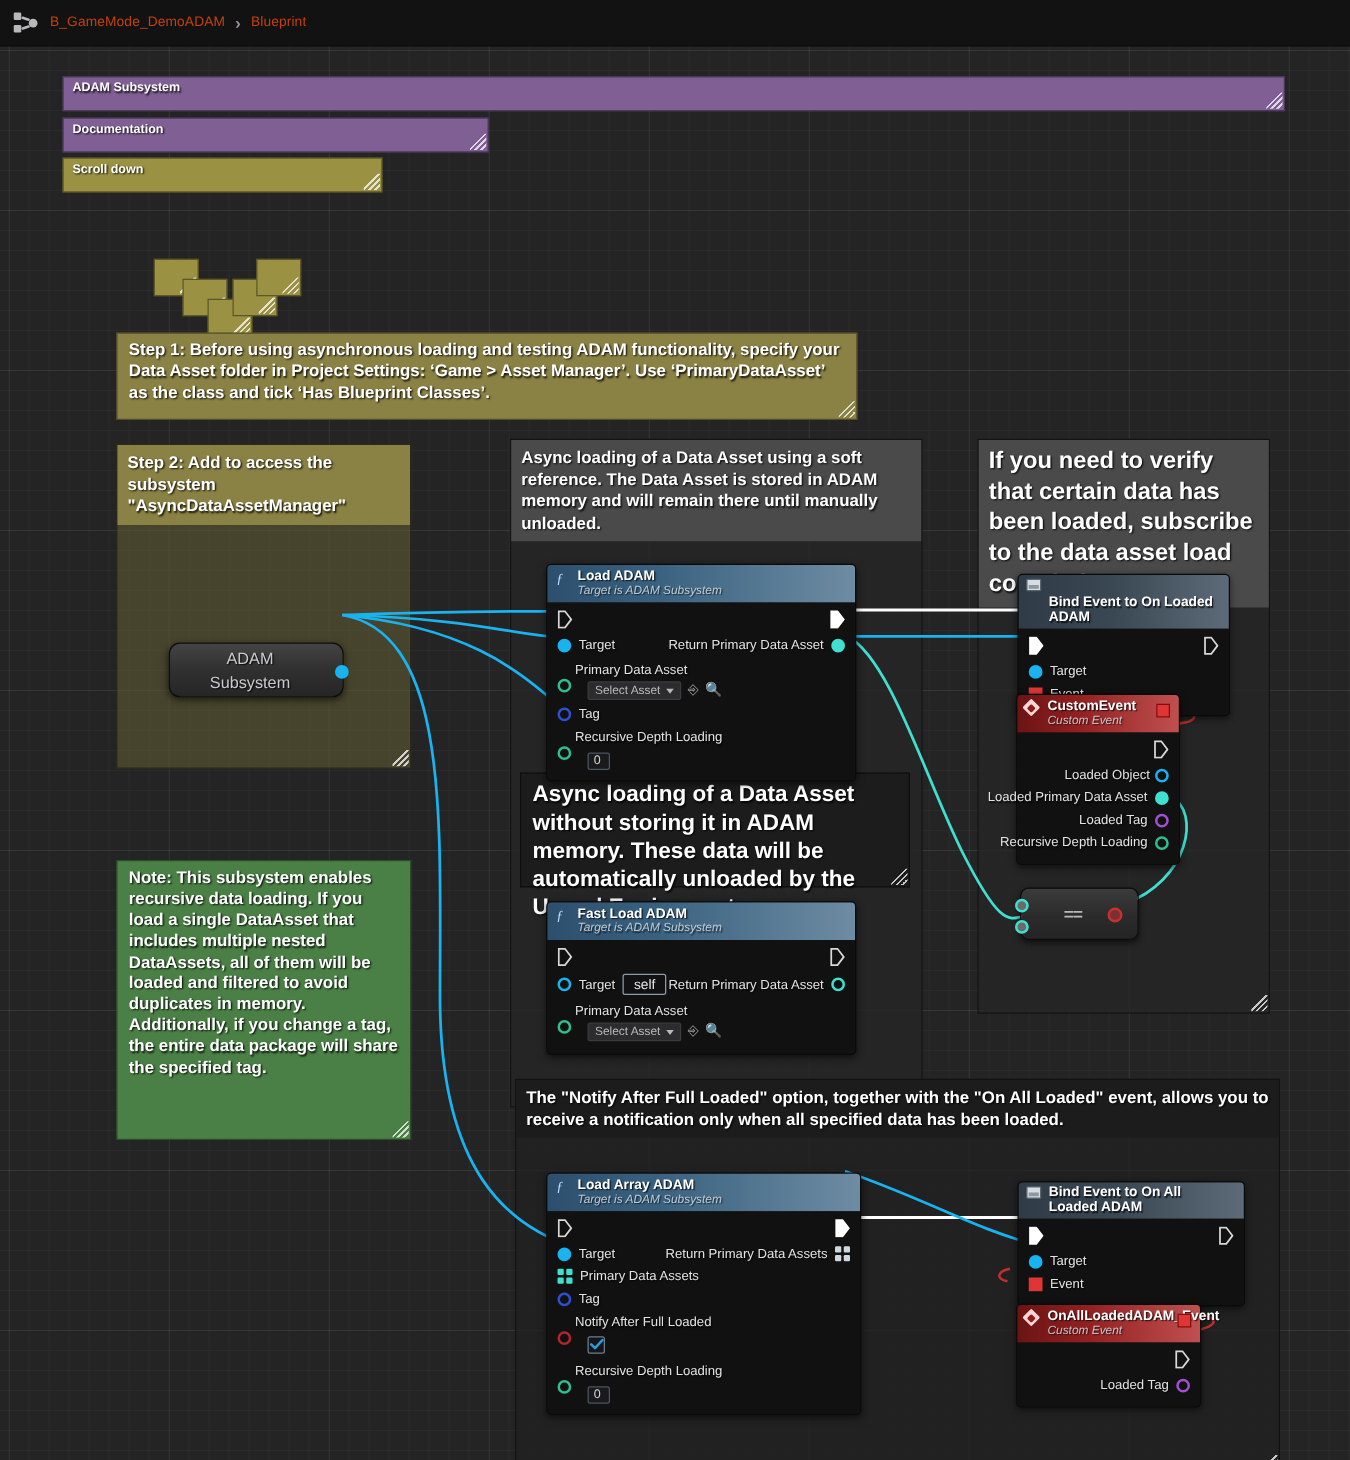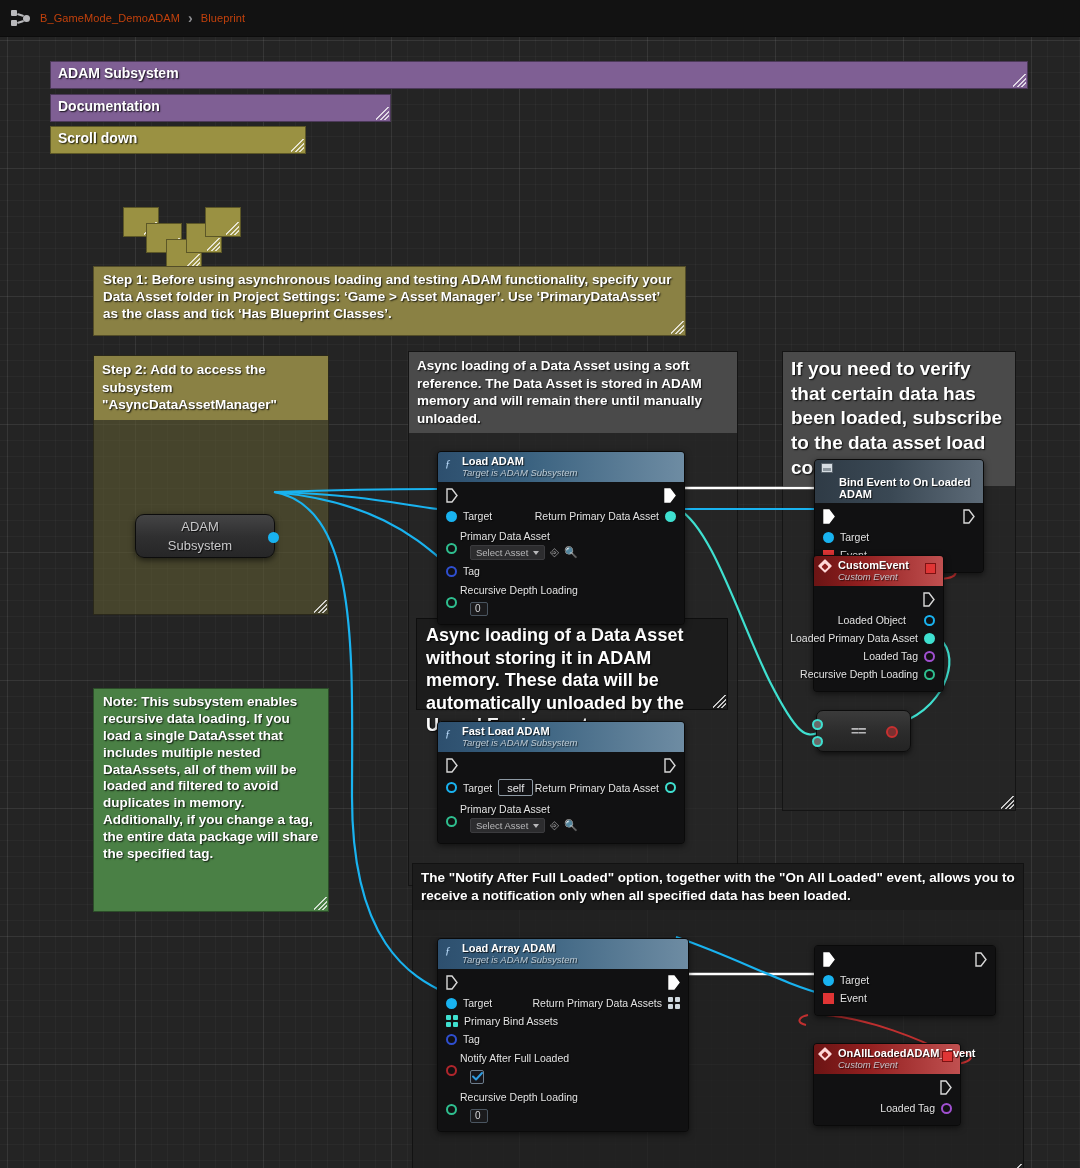--- a/index.html
+++ b/index.html
@@ -40,21 +40,21 @@
     background-position: 7px 3px, 7px 3px, 7px 3px, 7px 3px;
     overflow: hidden;
   }
 
   
   .comment { position: absolute; }
   .comment .ctitle {
     font-weight: bold; color: #ffffff;
     text-shadow: 1px 1px 1.5px rgba(0,0,0,.85);
     padding: 3px 7px 4px 7px; line-height: 1.25;
-    font-size: 14px;
+    font-size: 10px;
   }
   .resize-grip {
     position: absolute; right: 1px; bottom: 1px;
     width: 13px; height: 13px; pointer-events: none;
     background:
       linear-gradient(135deg, transparent 0 44%, rgba(255,255,255,.75) 44% 52%, transparent 52% 62%),
       linear-gradient(135deg, transparent 0 62%, rgba(255,255,255,.75) 62% 70%, transparent 70% 80%),
       linear-gradient(135deg, transparent 0 80%, rgba(255,255,255,.75) 80% 88%, transparent 88%);
   }
 
@@ -406,21 +406,21 @@
           </span>
         </span>
       </div>
       <div class="prow" style="padding:3px 8px;gap:6px;">
         <span class="apin">
           <span style="background:#3fe0d0;"></span>
             <span style="background:#3fe0d0;"></span>
           <span style="background:#3fe0d0;"></span>
             <span style="background:#3fe0d0;"></span>
         </span>
-        <span class="plabel">Primary Bind Assets</span>
+        <span class="plabel">Primary Data Assets</span>
       </div>
       <div class="prow" style="padding:3px 8px;gap:6px;">
         <span class="pin" style="border:2px solid #2f4fd0;background:transparent;"></span>
         <span class="plabel">Tag</span>
       </div>
       <div style="position:relative;padding:4px 8px 0 8px;">
         <span class="pin" style="position:absolute;left:8px;top:17px;border:2px solid #b0262c;background:transparent;"></span>
         <div class="plabel" style="padding-left:14px;">Notify After Full Loaded</div>
         <div style="padding-left:24px;margin-top:3px;">
           <span class="chk">
@@ -471,21 +471,21 @@
       <div class="ntitle">CustomEvent</div>
       <div class="nsub">Custom Event</div>
       <span class="delegate-sq"></span>
     </div>
     <div class="nbody">
       <div class="prow out" style="padding:2px 8px 4px 8px;">
         <svg class="execshape" viewBox="0 0 12 15">
           <path d="M1,1 L6,1 L11,7.5 L6,14 L1,14 Z" fill="none" stroke="#d8d8d8" stroke-width="1.4"></path>
           </svg>
       </div>
-      <div class="prow out" style="padding:2px 8px;gap:18px;">
+      <div class="prow out" style="padding:2px 8px;gap:4px;">
         <span class="plabel">Loaded Object</span>
         <span class="pin" style="border:2px solid #19b3f0;background:transparent;"></span>
       </div>
       <div class="prow out" style="padding:2px 8px;gap:6px;">
         <span class="plabel">Loaded Primary Data Asset</span>
         <span class="pin" style="background:#3fe0d0;border:2px solid #3fe0d0;"></span>
       </div>
       <div class="prow out" style="padding:2px 8px;gap:6px;">
         <span class="plabel">Loaded Tag</span>
         <span class="pin" style="border:2px solid #a050d0;background:transparent;"></span>
@@ -498,20 +498,24 @@
   </div>
 
   <div id="node-equals" style="left:816px;top:673px;width:95px;height:42px;">
     <span class="pin" style="position:absolute;left:-5px;top:8px;border:2px solid #3fe0d0;background:#6a6a6a;"></span>
     <span class="pin" style="position:absolute;left:-5px;top:25px;border:2px solid #3fe0d0;background:#6a6a6a;"></span>
     <span style="position:absolute;left:34px;top:12px;color:#b8b8ba;font-size:14px;font-weight:bold;letter-spacing:-1px;">==</span>
     <span class="pin" style="position:absolute;right:12px;top:15px;width:12px;height:12px;border:2px solid #c83030;background:#7a3030;"></span>
   </div>
 
   <div class="node" style="left:814px;top:908px;width:182px;">
+    <div class="nhead bind with-glyph" style="min-height:16px;padding-top:2px;padding-bottom:3px;">
+      <span class="bind-glyph" style="top:3px;"></span>
+      <div class="ntitle">Bind Event to On All Loaded ADAM</div>
+    </div>
     <div class="nbody">
       <div class="prow" style="justify-content:space-between;padding:2px 8px 4px 8px;">
         <svg class="execshape" viewBox="0 0 12 15">
           <path d="M1,1 L6,1 L11,7.5 L6,14 L1,14 Z" fill="#ffffff" stroke="#ffffff" stroke-width="1.4"></path>
           </svg>
         <svg class="execshape" viewBox="0 0 12 15">
           <path d="M1,1 L6,1 L11,7.5 L6,14 L1,14 Z" fill="none" stroke="#d8d8d8" stroke-width="1.4"></path>
           </svg>
       </div>
       <div class="prow" style="padding:3px 8px;gap:6px;">

